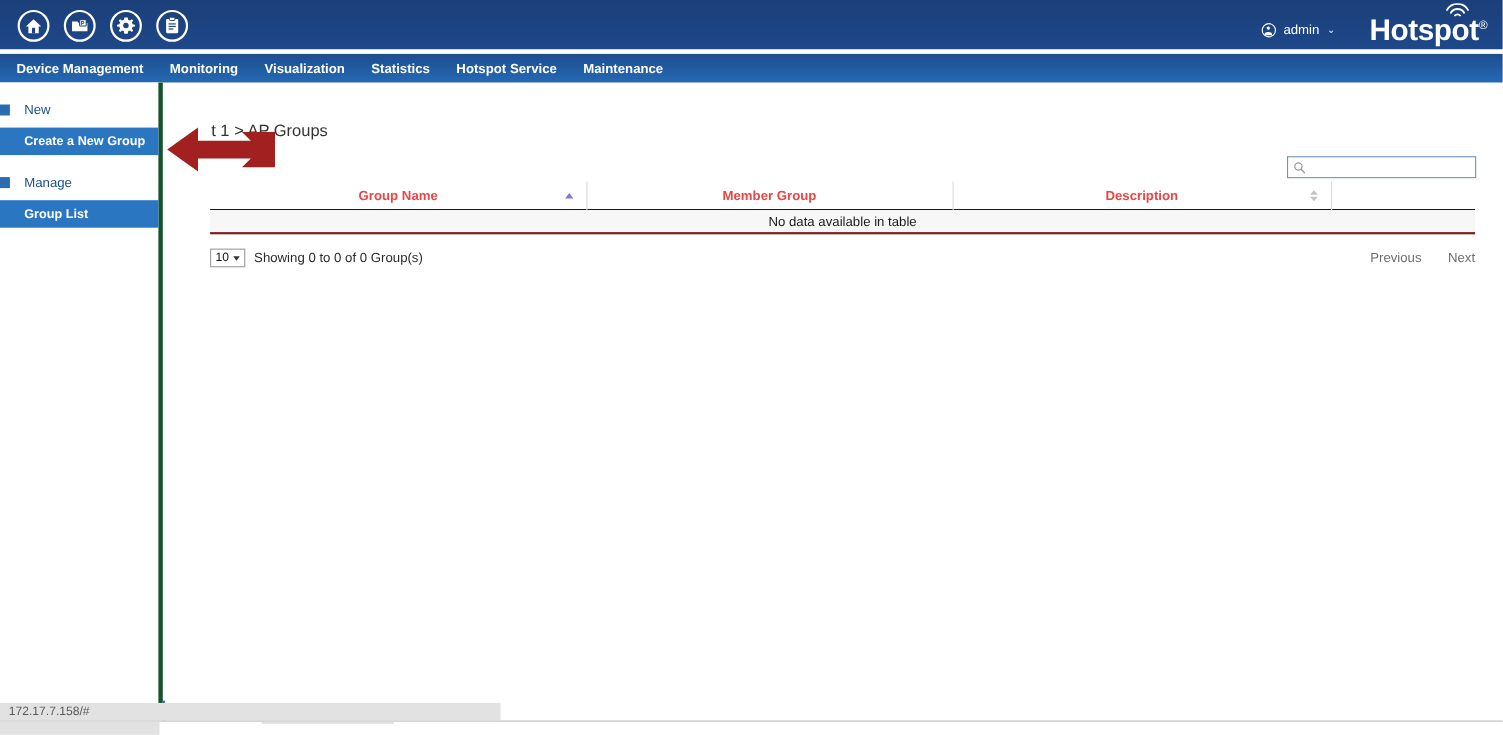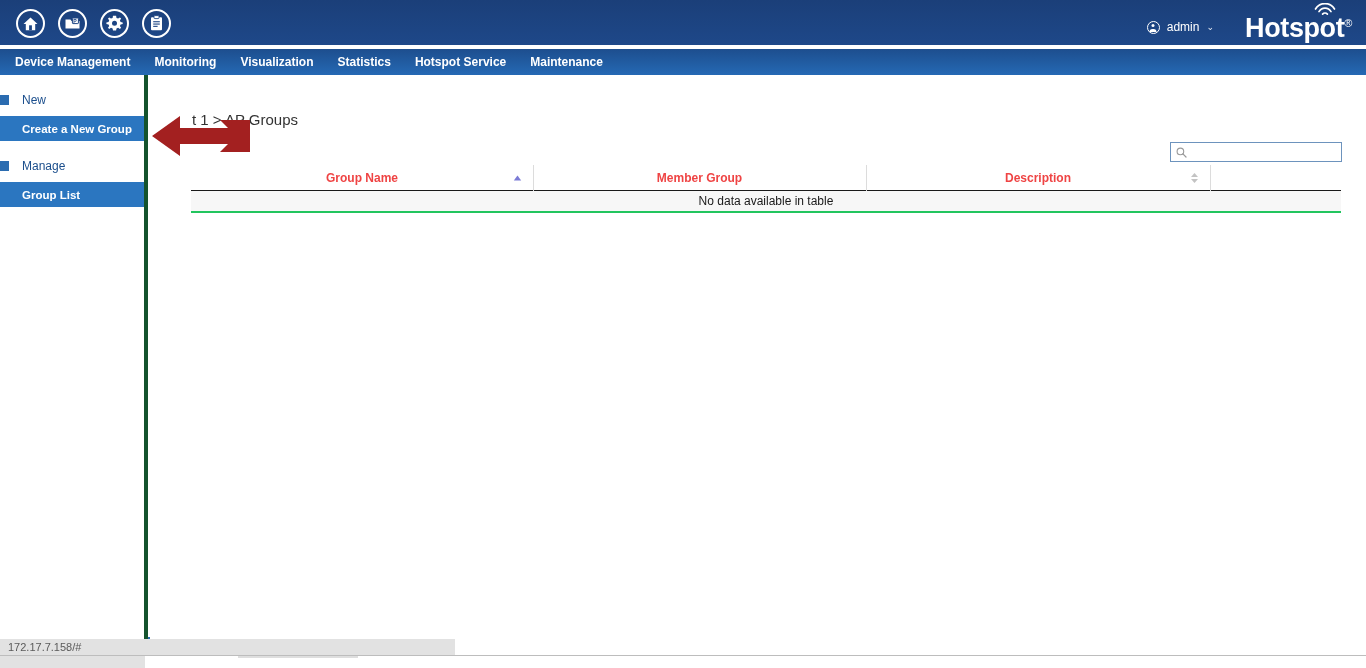--- a/index.html
+++ b/index.html
@@ -153,21 +153,21 @@
   .th .sort {
     position: absolute; right: 11px; top: 50%;
     transform: translateY(-50%);
   }
   .col-sep {
     position: absolute; top: 0; width: 1px; height: 26px;
     background: #dcdcdc;
   }
   .grid-body {
     height: 22px; background: #f7f7f7;
-    border-bottom: 2px solid #22c55e;
+    border-bottom: 2px solid #7f1d1d;
     display: flex; align-items: center; justify-content: center;
     font-size: 12px; color: #1a1a1a;
     position: relative;
   }
 
   .grid-foot {
     position: absolute; left: 41px; top: 132px; width: 1150px;
     display: flex; align-items: center; height: 20px;
   }
   .len-select {
@@ -350,20 +350,31 @@
       <div class="col-sep" style="left:342px;"></div>
       <div class="col-sep" style="left:675px;"></div>
       <div class="col-sep" style="left:1019px;"></div>
     </div>
 
     <div class="grid-body">
       <span>No data available in table</span>
     </div>
   </div>
 
+  <div class="grid-foot">
+    <div class="len-select">
+      <span>10</span>
+      <span class="tri"></span>
+    </div>
+    <div class="showing">Showing 0 to 0 of 0 Group(s)</div>
+    <div class="pager">
+      <span>Previous</span>
+      <span>Next</span>
+    </div>
+  </div>
 </div>
 
 <div class="statusbar">
   <span>172.17.7.158/#</span>
 </div>
 <div class="taskbar">
   <div class="tb-chunk"></div>
   <div class="tb-chunk2"></div>
 </div>
 

